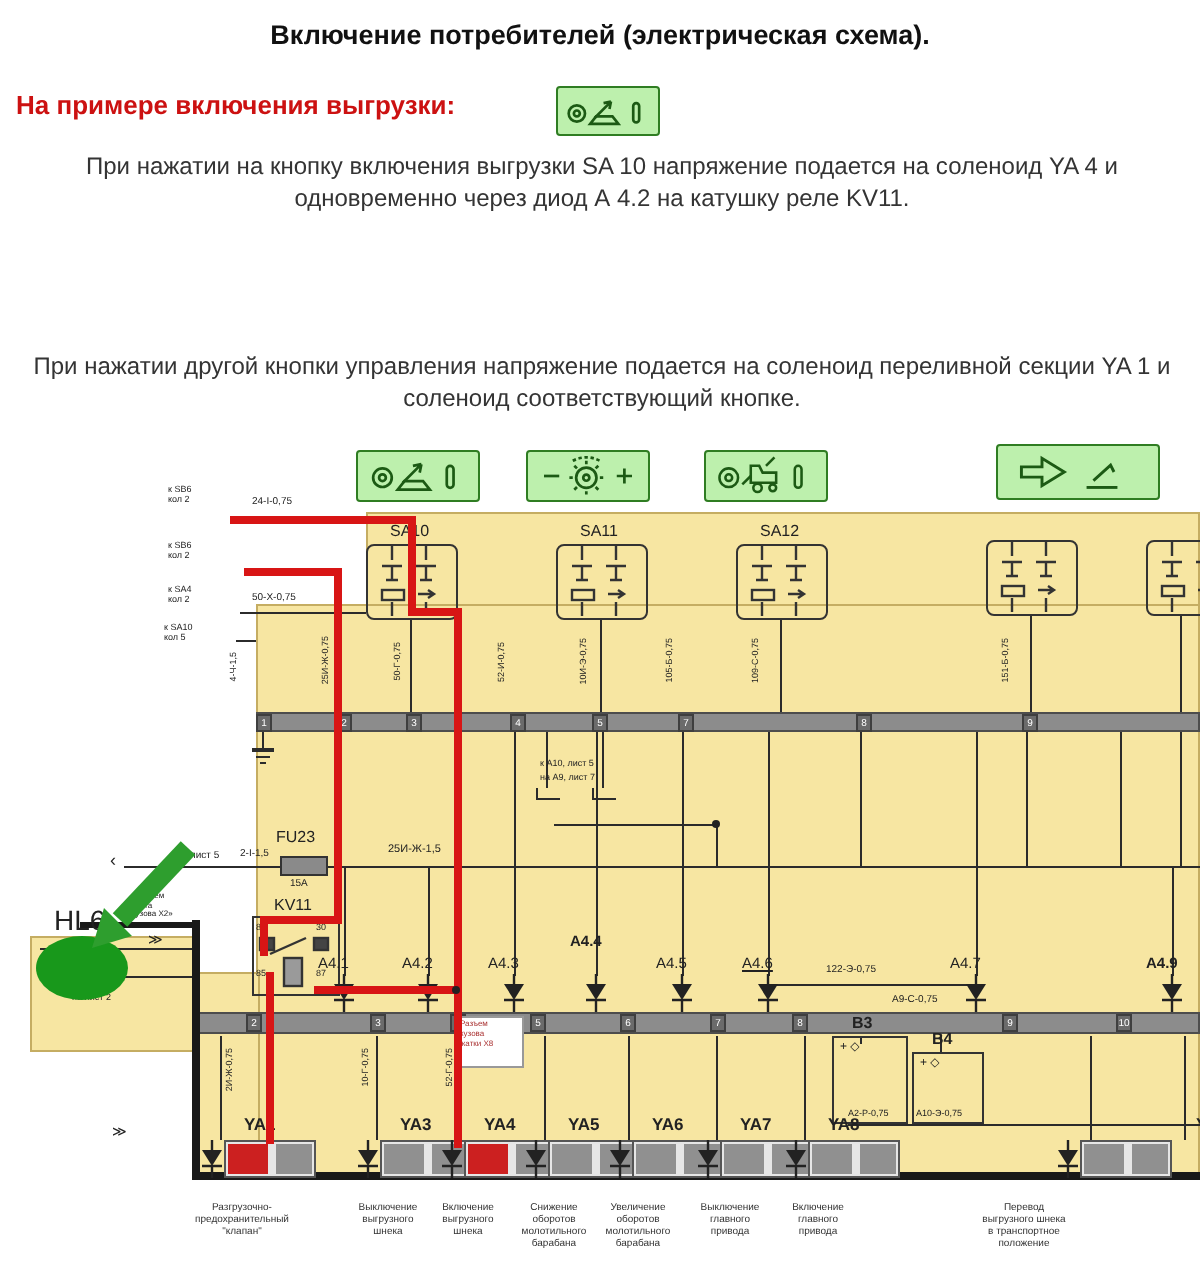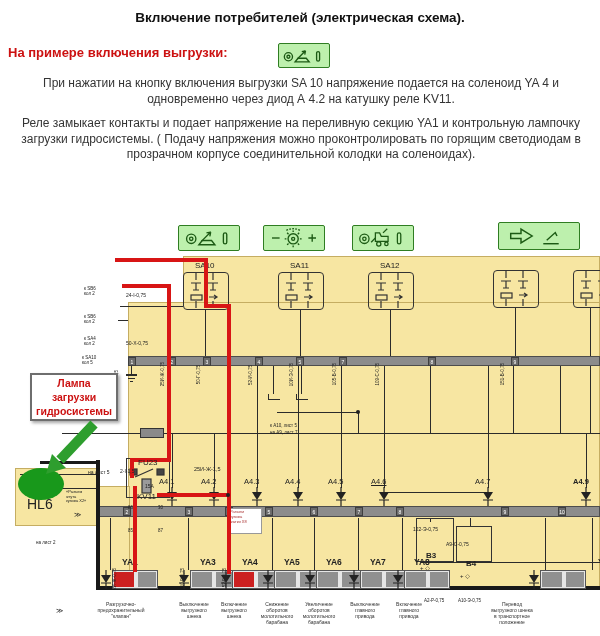--- a/index.html
+++ b/index.html
@@ -11,21 +11,21 @@
   .para{left:8px;width:586px;font-size:12px;line-height:1.3;color:#343434;text-align:center;}
   #p1{top:76px}#p2{top:116px}#p3{top:176px}
   #schematic{position:absolute;top:222px;left:0;width:600px;height:414px;overflow:hidden;}
   .yellow{position:absolute;background:#f7e6a2;border:1px solid #c5ad62;box-sizing:border-box;}
   .wire{position:absolute;background:#2b2b2b;}
   .red{position:absolute;background:#d81515;}
   .thick{position:absolute;background:#191919;}
   .bus{position:absolute;background:#8c8c8c;border:1px solid #4d4d4d;box-sizing:border-box;}
   .pin{position:absolute;width:8px;height:9px;background:#6b6b6b;border:1px solid #3f3f3f;
        color:#fff;font-size:5px;line-height:8px;text-align:center;box-sizing:border-box;}
-  .txt{position:absolute;color:#222;white-space:pre-line;line-height:1.15;margin-top:44px;}
+  .txt{position:absolute;color:#222;white-space:pre-line;line-height:1.15;}
   .vert{writing-mode:vertical-rl;transform:rotate(180deg);}
   .switch{position:absolute;width:46px;height:38px;border:1.5px solid #333;border-radius:4px;box-sizing:border-box;}
   .swlabel{position:absolute;font-size:8px;color:#222;}
   .greenbtn{position:absolute;background:#bdf0ad;border:1.5px solid #2f7d22;border-radius:2px;
             display:flex;align-items:center;justify-content:center;box-sizing:border-box;}
   .dlabel{position:absolute;font-size:7.5px;color:#222;}
   .sol-out{position:absolute;background:#e6e6e6;border:1px solid #555;box-sizing:border-box;}
   .sol-in{position:absolute;background:#909090;}
   .sol-red{background:#cc2020;}
   .sollabel{position:absolute;font-size:8.5px;font-weight:600;color:#222;}
@@ -53,21 +53,21 @@
         <g fill="none" stroke="#1c5a14" stroke-width="1.8">
           <circle cx="10" cy="14" r="5.5"></circle>
           <circle cx="10" cy="14" r="2"></circle>
           <path d="M22,17 L33,6 M33,6 l-5,1 M33,6 l-1,5"></path>
           <path d="M23,16 h11 l4,5 h-19 z"></path>
           <rect x="48" y="7" width="4" height="13" rx="2"></rect>
         </g>
       </svg>
     </div>
   <div id="p1" class="para abs">При нажатии на кнопку включения выгрузки SA 10 напряжение подается на соленоид YA 4 и одновременно через диод А 4.2 на катушку реле KV11.</div>
-  <div id="p2" class="para abs">Реле замыкает контакты и подает напряжение на переливную секцию YA1 и контрольную лампочку загрузки гидросистемы. ( Подачу напряжения можно проконтролировать по горящим светодиодам в прозрачном корпусе соединительной колодки на соленоидах).</div>
+  <div id="p3" class="para abs">При нажатии другой кнопки управления  напряжение подается на соленоид переливной секции YA 1 и соленоид соответствующий кнопке.</div>
   <div id="schematic">
       <div class="yellow" style="left: 183px; top: 34px; width: 417px; height: 48px;"></div>
       <div class="yellow" style="left: 128px; top: 80px; width: 472px; height: 288px;"></div>
       <div class="yellow" style="left: 96px; top: 264px; width: 34px; height: 104px;"></div>
       <div class="yellow" style="left: 15px; top: 246px; width: 83px; height: 58px;"></div>
       <div class="wire" style="left: 120px; top: 84px; width: 63px; height: 1px;"></div>
       <div class="wire" style="left: 118px; top: 98px; width: 10px; height: 1px;"></div>
       <div class="wire" style="left: 62px; top: 211px; width: 538px; height: 1px;"></div>
       <div class="wire" style="left: 277px; top: 190px; width: 81px; height: 1px;"></div>
       <div class="wire" style="left: 268px; top: 177px; width: 12px; height: 1px;"></div>
@@ -242,21 +242,21 @@
           <polygon points="1,5 11,5 6,13" fill="#222"></polygon>
         </svg>
       </div>
       <div class="dlabel" style="left: 244px; top: 255px;">A4.3</div>
       <div class="abs" style="position: absolute; left: 251px; top: 265px;">
         <svg width="12" height="19" viewBox="0 0 12 19">
           <path d="M6,0 V5 M1,13 H11 M6,13 V19" stroke="#222" stroke-width="1.2" fill="none"></path>
           <polygon points="1,5 11,5 6,13" fill="#222"></polygon>
         </svg>
       </div>
-      <div class="dlabel" style="left: 285px; top: 255px;">A4.4</div>
+      <div class="dlabel" style="left: 285px; top: 244px; font-weight: bold;">A4.4</div>
       <div class="abs" style="position: absolute; left: 292px; top: 265px;">
         <svg width="12" height="19" viewBox="0 0 12 19">
           <path d="M6,0 V5 M1,13 H11 M6,13 V19" stroke="#222" stroke-width="1.2" fill="none"></path>
           <polygon points="1,5 11,5 6,13" fill="#222"></polygon>
         </svg>
       </div>
       <div class="dlabel" style="left: 328px; top: 255px;">A4.5</div>
       <div class="abs" style="position: absolute; left: 335px; top: 265px;">
         <svg width="12" height="19" viewBox="0 0 12 19">
           <path d="M6,0 V5 M1,13 H11 M6,13 V19" stroke="#222" stroke-width="1.2" fill="none"></path>
@@ -440,23 +440,20 @@
       <div class="txt" style="left: 270px; top: 157px; font-size: 4.5px;">к А10, лист 5</div>
       <div class="txt" style="left: 270px; top: 164px; font-size: 4.5px;">на А9, лист 7</div>
       <div class="txt" style="left: 413px; top: 261px; font-size: 5px;">122-Э-0,75</div>
       <div class="txt" style="left: 446px; top: 276px; font-size: 5px;">А9-С-0,75</div>
       <div class="txt" style="left: 424px; top: 332px; font-size: 4.5px;">А2-Р-0,75</div>
       <div class="txt" style="left: 458px; top: 332px; font-size: 4.5px;">А10-Э-0,75</div>
       <div class="txt" style="left: 36px; top: 274px; font-size: 4.5px;">на лист 2</div>
       <div class="txt" style="left: 74px; top: 245px; font-size: 7px;">≫</div>
       <div class="txt" style="left: 56px; top: 341px; font-size: 7px;">≫</div>
       <div class="lamp" style="left: 18px; top: 246px; width: 46px; height: 32px;"></div>
-      <div class="callout" style="left: 30px; top: 151px; width: 88px; height: 48px;">Лампа
-загрузки
-гидросистемы</div>
       <div class="abs" style="position: absolute; left: 38px; top: 196px;">
         <svg width="62" height="62" viewBox="0 0 62 62">
           <path d="M56,6 L22,42" stroke="#2e9e2e" stroke-width="10" fill="none"></path>
           <polygon points="8,56 28,50 14,36" fill="#2e9e2e"></polygon>
         </svg>
       </div>
       <div class="greenbtn" style="left: 178px; top: 3px; width: 62px; height: 26px;">
         <svg width="56" height="22" viewBox="0 0 62 26">
           <g fill="none" stroke="#1c5a14" stroke-width="1.6">
             <circle cx="10" cy="14" r="5.5"></circle>

